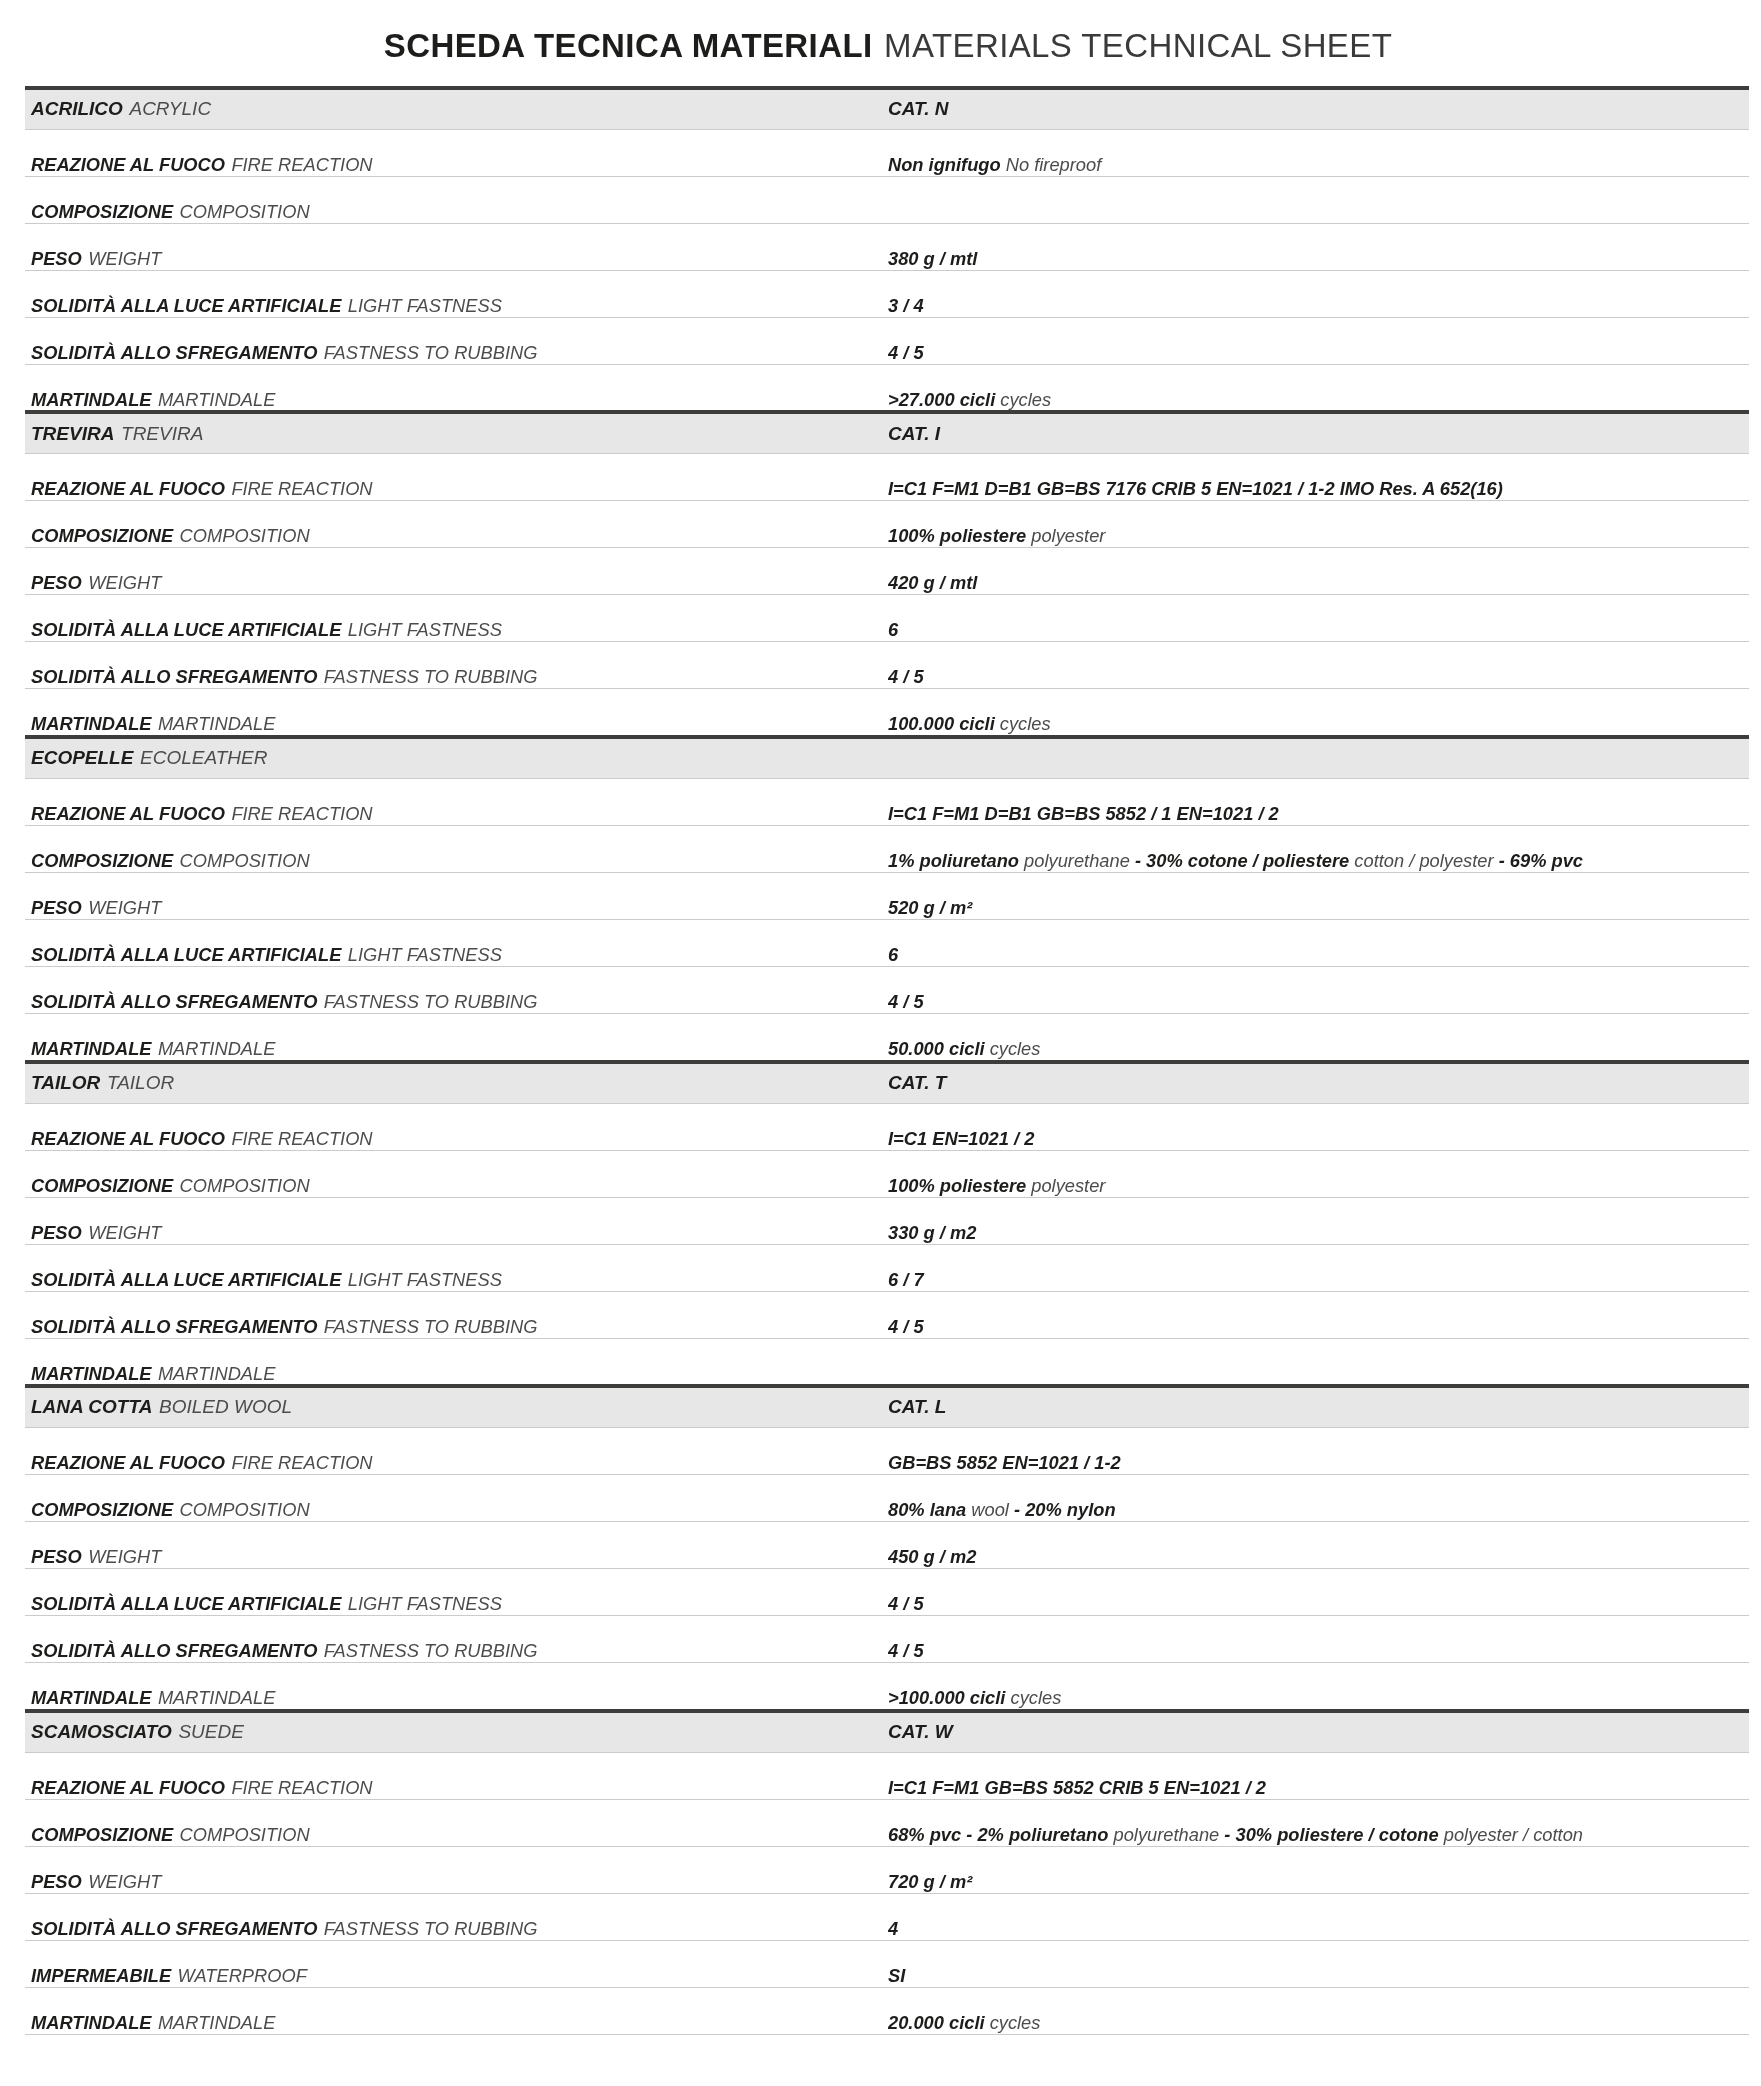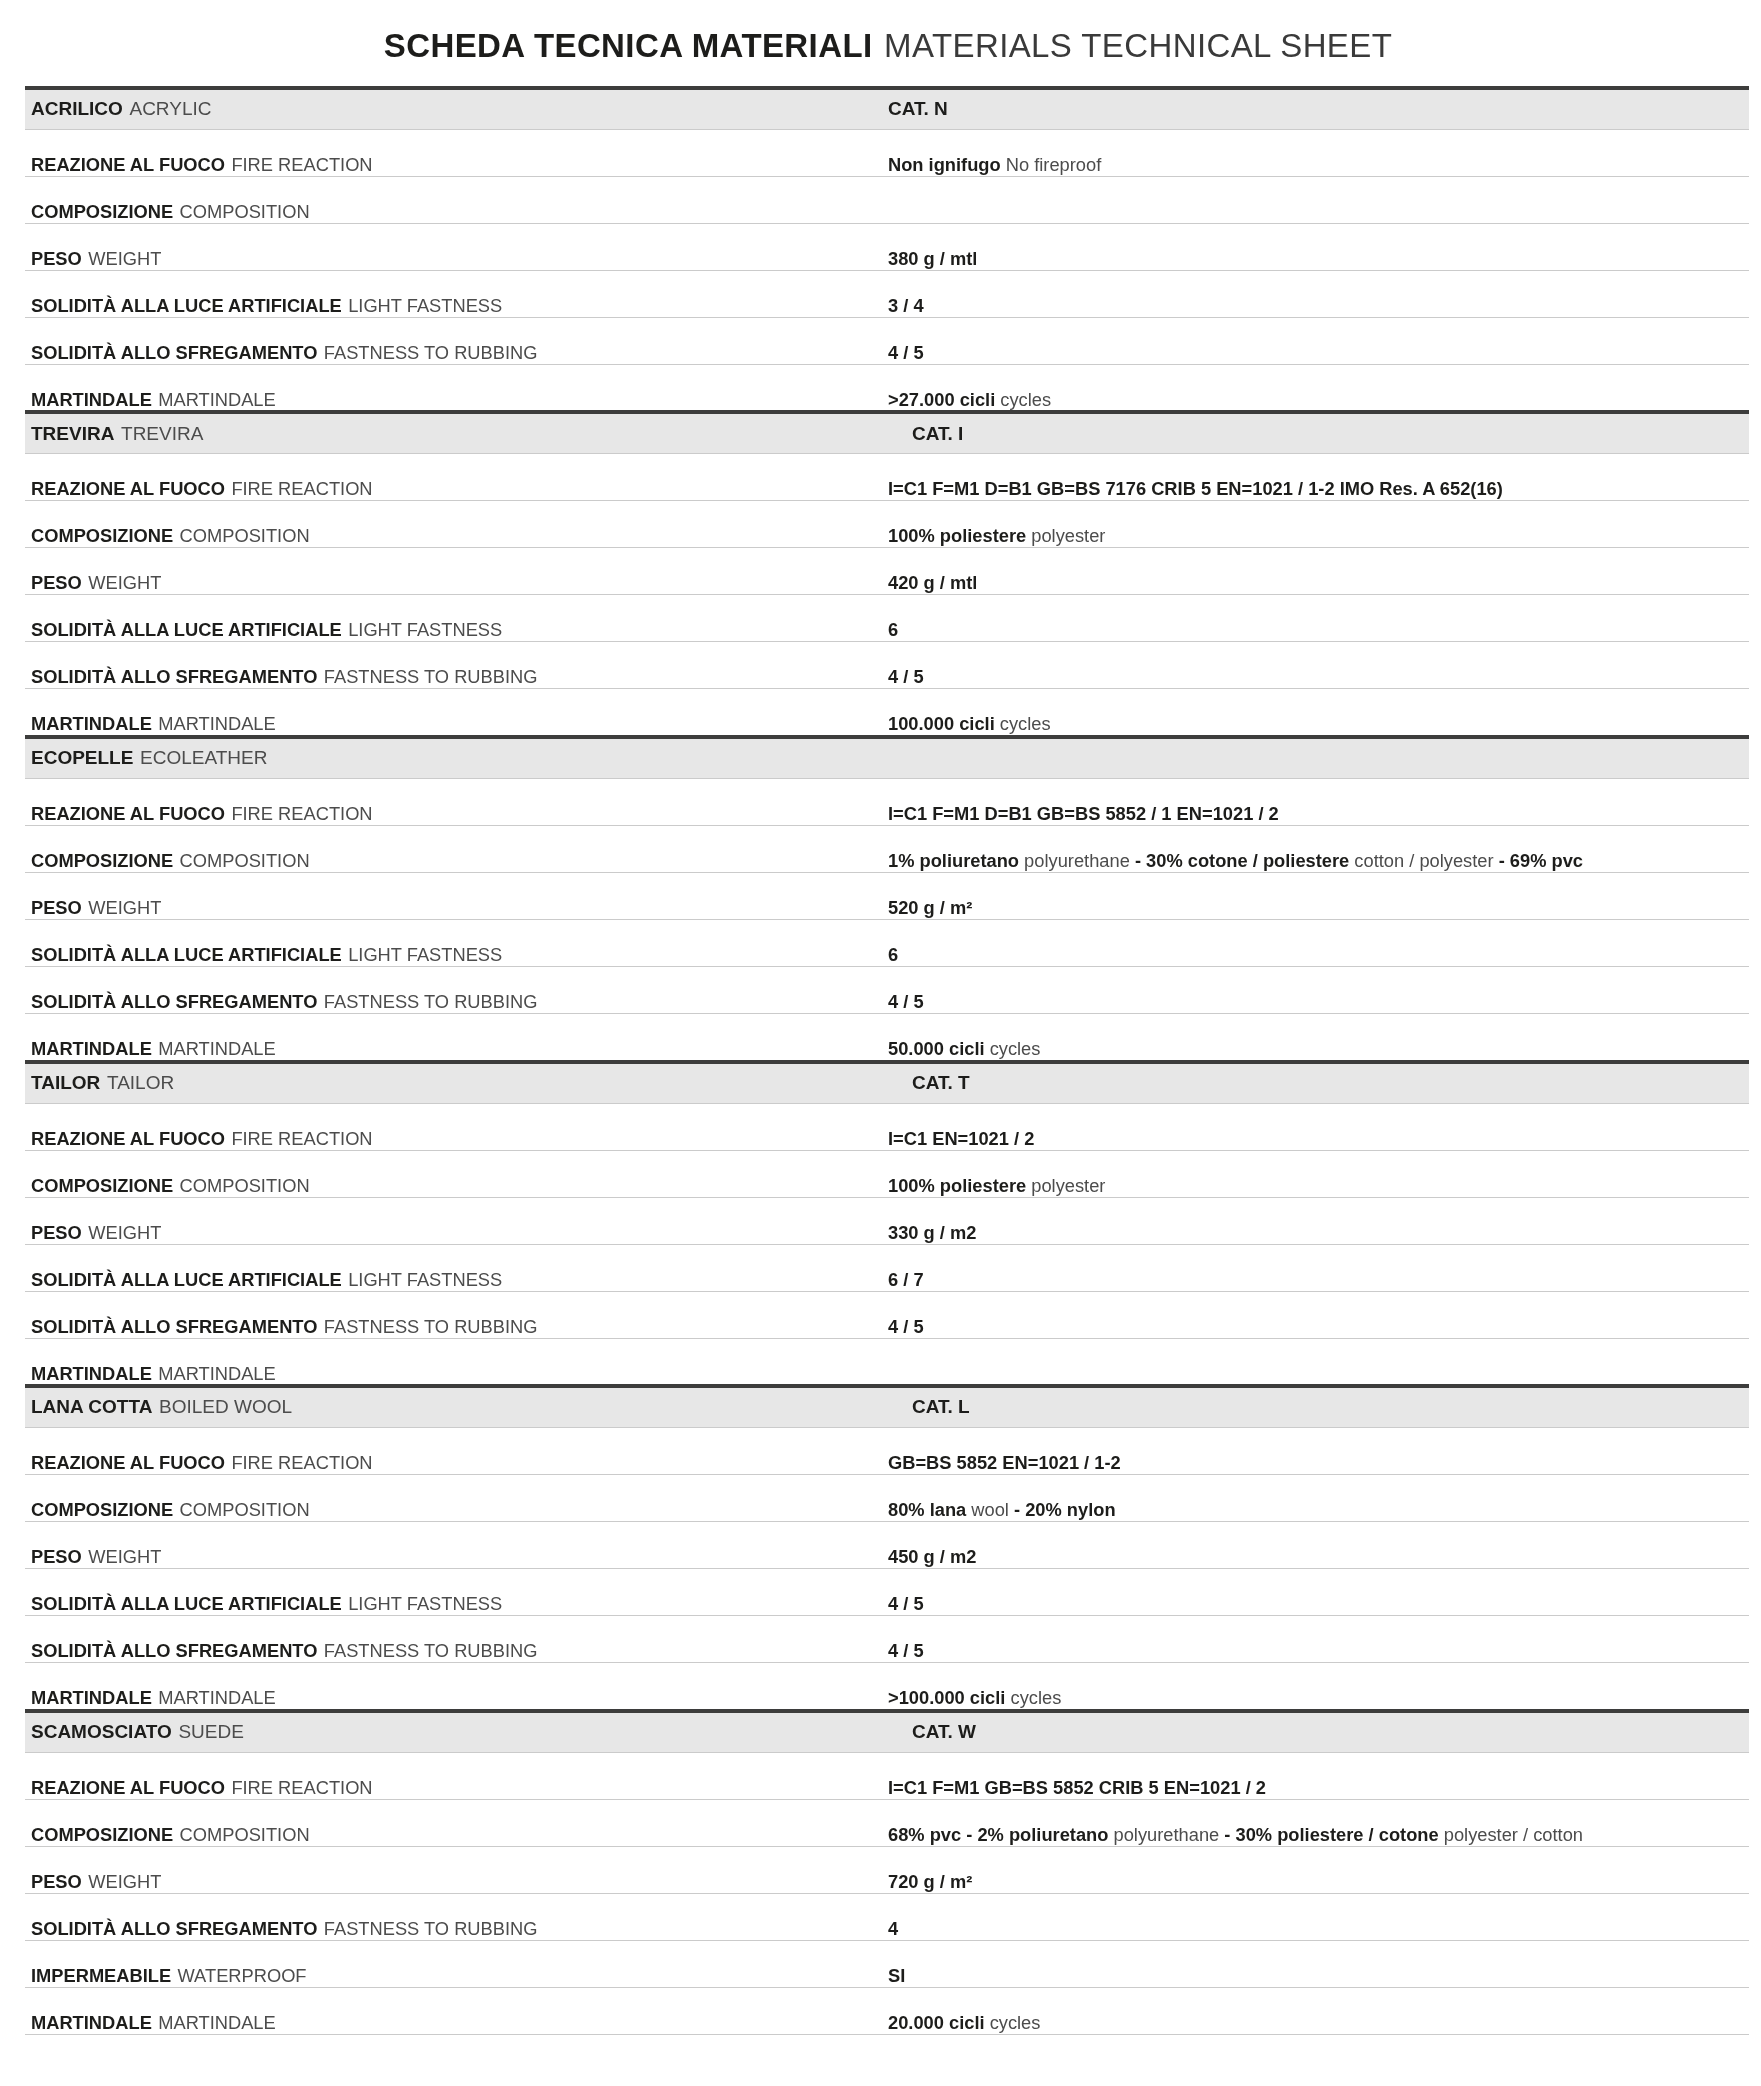--- a/index.html
+++ b/index.html
@@ -37,37 +37,37 @@
   .table {
     width: 100%;
   }
   .row {
     display: flex;
     align-items: center;
     box-sizing: border-box;
     padding-left: 5.6px;
     font-size: 18.3px;
     line-height: 1.2;
+    font-style: italic;
   }
   .row.header {
     height: 44px;
     background: #e7e7e7;
     border-top: 4.2px solid #3d3d3c;
     border-bottom: 1.4px solid #cbcbcb;
     font-size: 19px;
   }
   .row.data {
     height: 47px;
     border-bottom: 1.4px solid #cbcbcb;
     align-items: flex-end;
   }
   
   .row.data + .row.header {
     margin-top: -1.4px;
-    gap: 24px;
   }
   .cell.label {
     width: 857px;
     flex: 0 0 857px;
     white-space: nowrap;
     overflow: hidden;
   }
   .cell.value {
     flex: 1 1 auto;
     white-space: nowrap;

